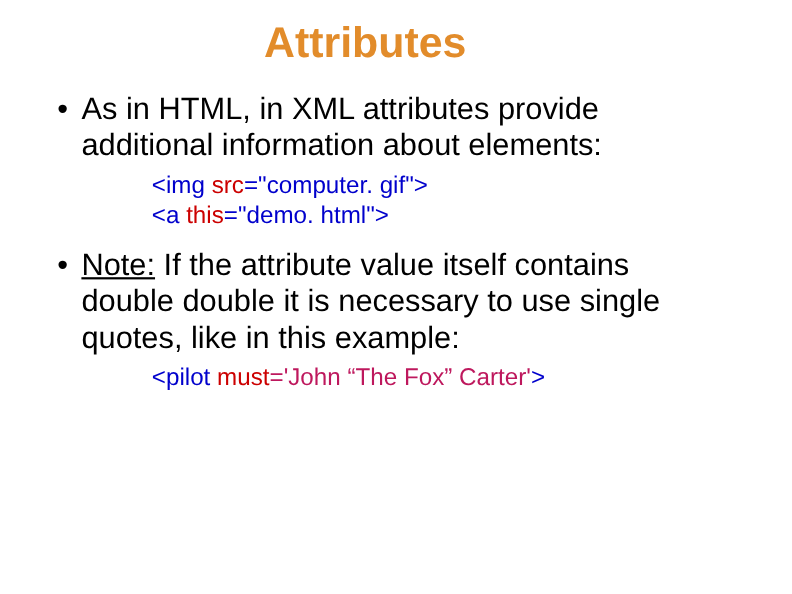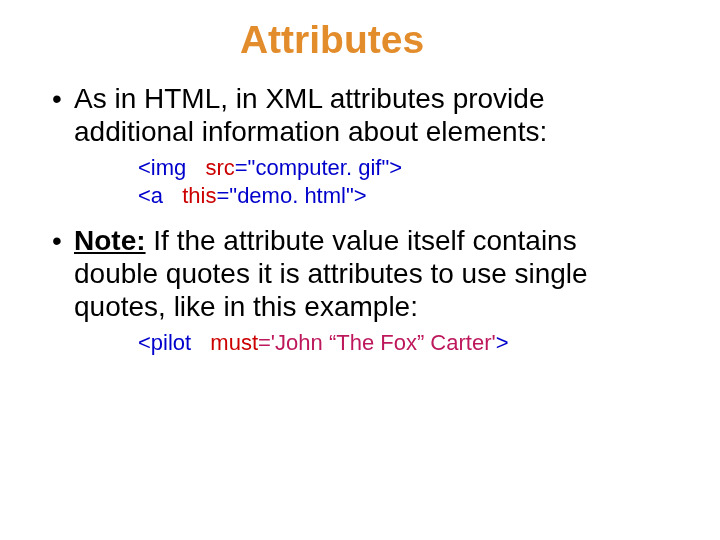--- a/index.html
+++ b/index.html
@@ -46,40 +46,40 @@
   }
   .sub {
     margin: 6px 0 14px 64px;
     font-size: 22px;
     line-height: 1.26;
   }
   .mono {
     font-family: Arial, Helvetica, sans-serif;
   }
   .tag { color: #0000cc; }
-  .attr { color: #cc0000; padding-left: 13px; }
+  .attr { color: #cc0000; }
   .val { color: #be185d; }
-  .note-label { font-weight: bold; text-decoration: underline; text-align: center; }
+  .note-label { font-weight: normal; text-decoration: underline; text-align: center; }
 </style>
 </head>
 <body>
 
 <div class="slide">
   <h1 class="title">Attributes</h1>
 
   <ul class="top">
     <li>
       <span>As in HTML, in XML attributes provide additional information about elements:</span>
       <div class="sub mono">
         <div><span class="tag">&lt;</span><span class="tag">img</span><span class="attr"> src</span><span class="tag">="computer. gif"</span><span class="tag">&gt;</span></div>
         <div><span class="tag">&lt;</span><span class="tag">a</span><span class="attr"> this</span><span class="tag">="demo. html"</span><span class="tag">&gt;</span></div>
       </div>
     </li>
 
 
     <li>
-      <span class="note-label">Note:</span><span> If the attribute value itself contains double quotes it is attributes to use single quotes, like in this example:</span>
+      <span class="note-label">Note:</span><span> If the attribute value itself contains double double it is necessary to use single quotes, like in this example:</span>
       <div class="sub mono">
         <div><span class="tag">&lt;</span><span class="tag">pilot</span><span class="attr"> must</span><span class="val">='John “The Fox” Carter'</span><span class="tag">&gt;</span></div>
       </div>
     </li>
   </ul>
 </div>
 
 </body></html>

